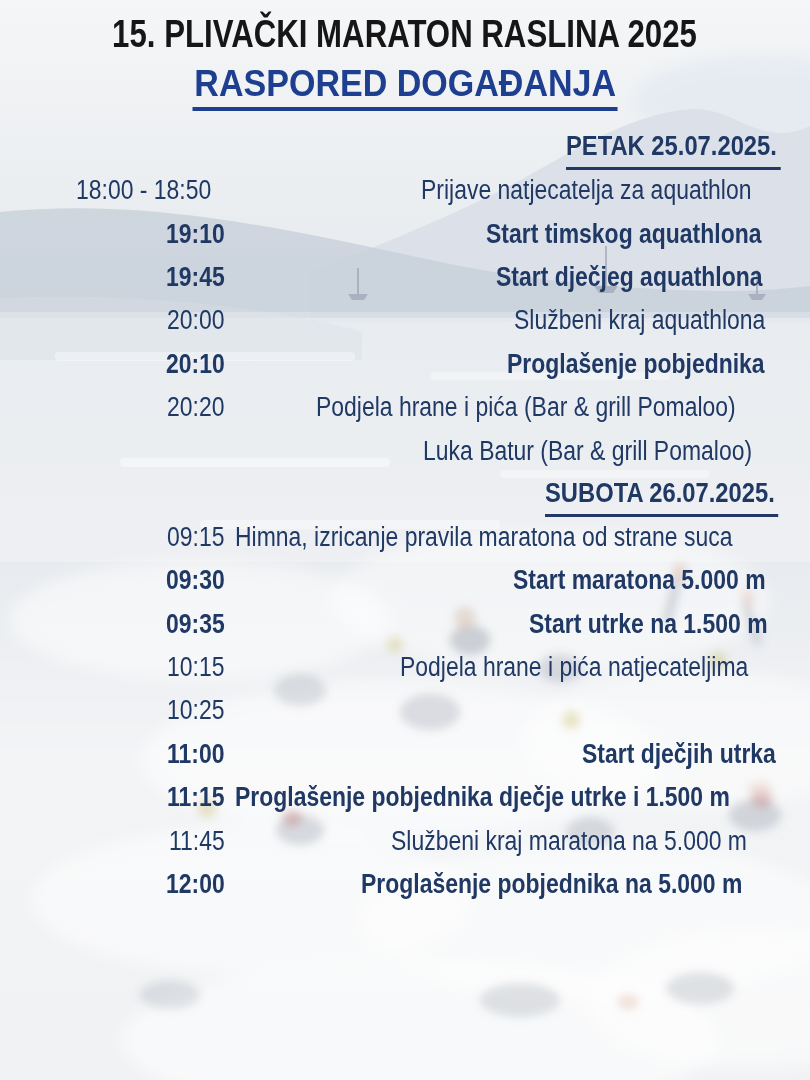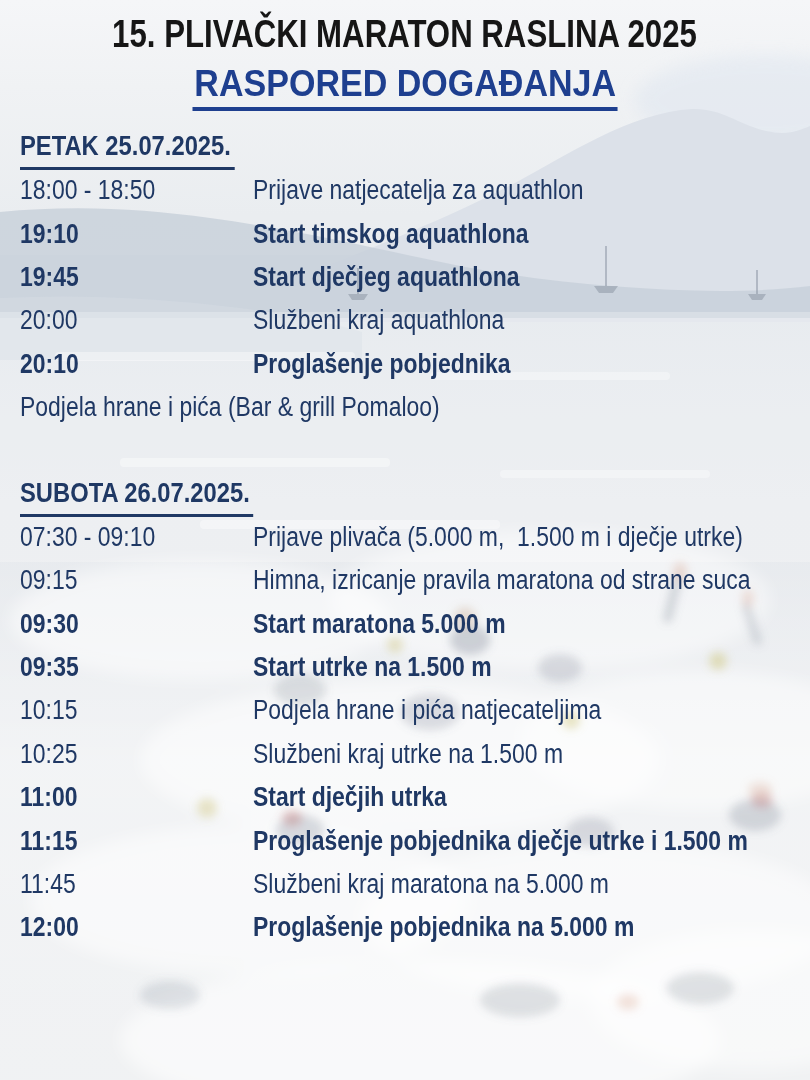--- a/index.html
+++ b/index.html
@@ -26,30 +26,30 @@
   }
   .subtitle-row{text-align:center;margin-top:1px;height:52px;}
   .subtitle-row span{
     display:inline-block;white-space:nowrap;
     transform:scaleX(.92);transform-origin:50% 50%;
     font-size:37px;font-weight:bold;color:var(--subtitle-blue);
     border-bottom:4px solid var(--subtitle-blue);
     padding:0 2px 2px 2px;
   }
 
-  .schedule{position:absolute;left:20px;top:126px;right:0;}
+  .schedule{position:absolute;left:20px;top:126px;right:0;text-align:right;}
   .section-heading{height:40px;line-height:40px;margin-bottom:3px;}
   .section-heading span{
     display:inline-block;white-space:nowrap;
     transform:scaleX(.88);transform-origin:0 50%;
     font-size:27px;font-weight:bold;color:var(--navy);
     border-bottom:3px solid var(--navy);
     padding-bottom:1px;padding-right:4px;
   }
-  .row{display:flex;height:43.4px;align-items:center;gap:18px;}
+  .row{display:flex;height:43.4px;align-items:center;}
   .cell-time{flex:0 0 215px;width:215px;}
   .cell-event{flex:1;min-width:0;}
   .cell-time span,.cell-event span{
     display:inline-block;white-space:pre;
     transform:scaleX(.85);transform-origin:0 50%;
     font-size:27px;color:var(--navy);font-weight:400;
   }
   .row.bold .cell-time span,.row.bold .cell-event span{font-weight:bold;}
   .section + .section{}
 </style>
@@ -179,51 +179,48 @@
           </div>
           <div class="row">
             <div class="cell-time"><span>20:00</span></div>
             <div class="cell-event"><span>Službeni kraj aquathlona</span></div>
           </div>
           <div class="row bold">
             <div class="cell-time"><span>20:10</span></div>
             <div class="cell-event"><span>Proglašenje pobjednika</span></div>
           </div>
           <div class="row">
+            <div class="cell-time"><span>20:20</span></div>
             <div class="cell-event"><span>Podjela hrane i pića (Bar &amp; grill Pomaloo)</span></div>
           </div>
           <div class="row">
             <div class="cell-time"><span></span></div>
+            <div class="cell-event"><span>Luka Batur (Bar &amp; grill Pomaloo)</span></div>
           </div>
         </div>
         <div class="section">
           <div class="section-heading"><span>SUBOTA 26.07.2025.</span></div>
           <div class="row">
-            <div class="cell-time"><span>07:30 - 09:10</span></div>
-            <div class="cell-event"><span>Prijave plivača (5.000 m,  1.500 m i dječje utrke)</span></div>
-          </div>
-          <div class="row">
             <div class="cell-time"><span>09:15</span></div>
             <div class="cell-event"><span>Himna, izricanje pravila maratona od strane suca</span></div>
           </div>
           <div class="row bold">
             <div class="cell-time"><span>09:30</span></div>
             <div class="cell-event"><span>Start maratona 5.000 m</span></div>
           </div>
           <div class="row bold">
             <div class="cell-time"><span>09:35</span></div>
             <div class="cell-event"><span>Start utrke na 1.500 m</span></div>
           </div>
           <div class="row">
             <div class="cell-time"><span>10:15</span></div>
             <div class="cell-event"><span>Podjela hrane i pića natjecateljima</span></div>
           </div>
           <div class="row">
             <div class="cell-time"><span>10:25</span></div>
-            <div class="cell-event"><span>Službeni kraj utrke na 1.500 m</span></div>
           </div>
           <div class="row bold">
             <div class="cell-time"><span>11:00</span></div>
             <div class="cell-event"><span>Start dječjih utrka</span></div>
           </div>
           <div class="row bold">
             <div class="cell-time"><span>11:15</span></div>
             <div class="cell-event"><span>Proglašenje pobjednika dječje utrke i 1.500 m</span></div>
           </div>
           <div class="row">

